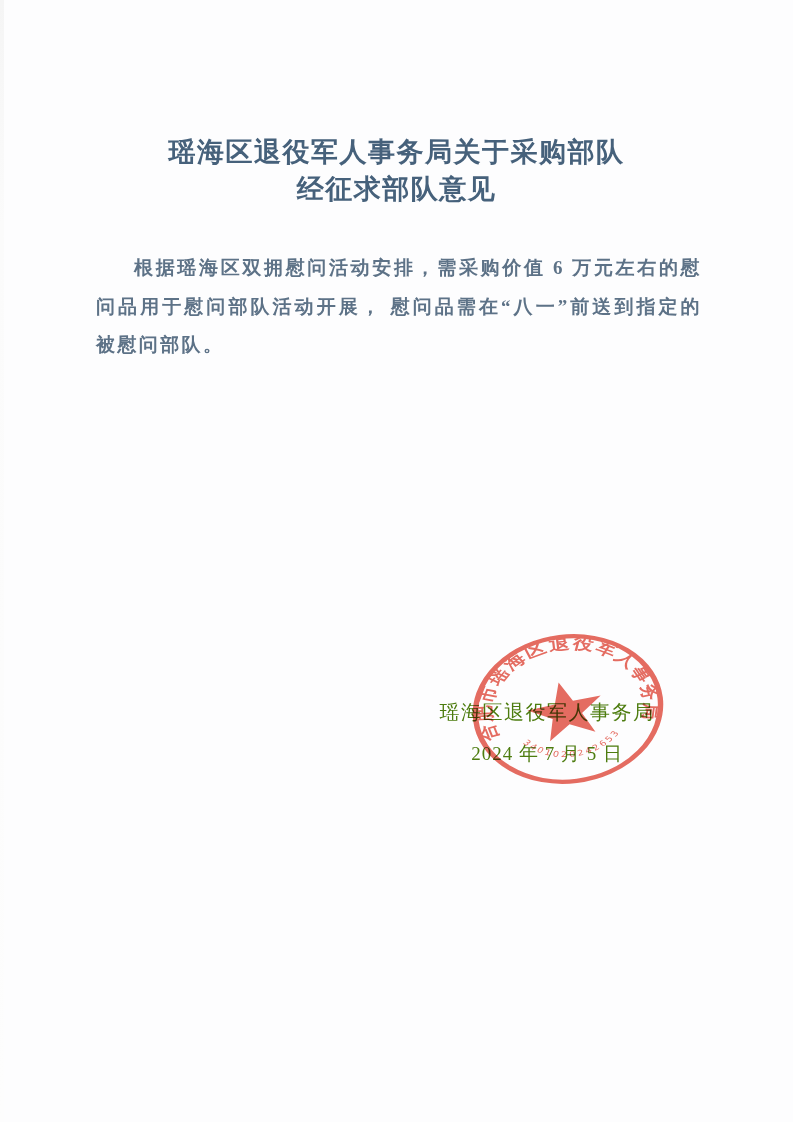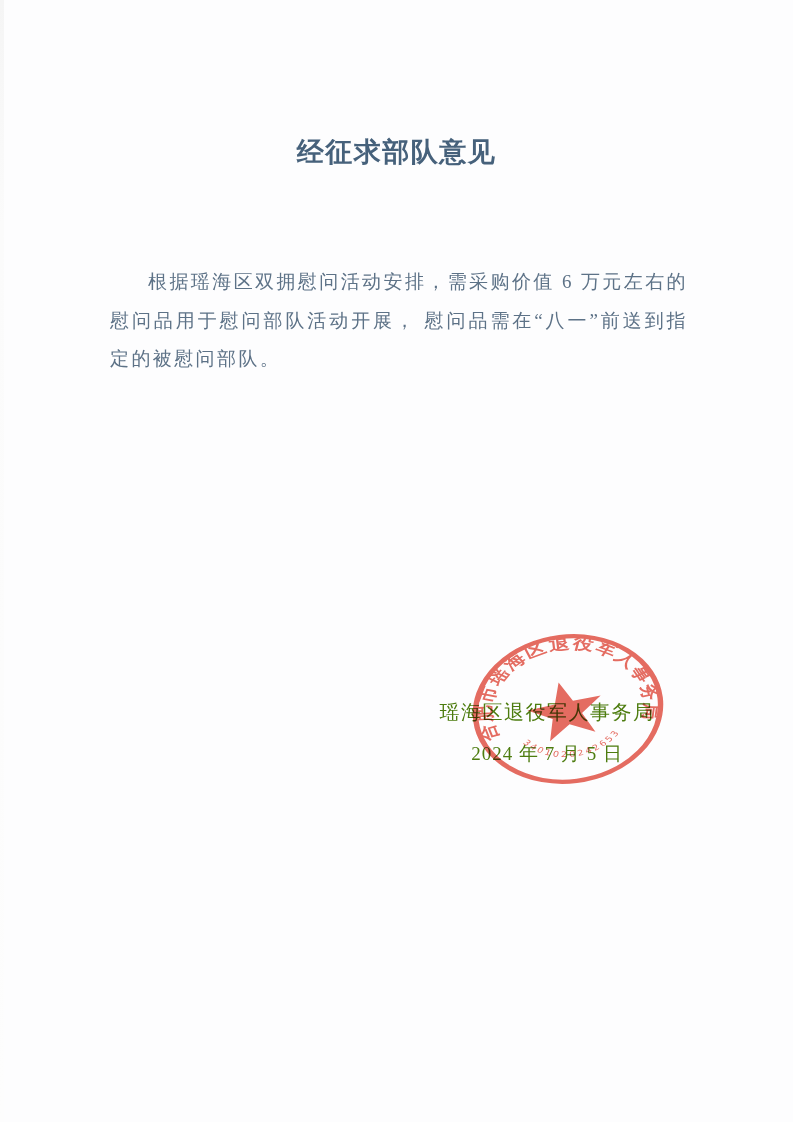--- a/index.html
+++ b/index.html
@@ -28,21 +28,22 @@
     position: absolute;
     top: 249px; left: 96px; width: 606px;
     font-size: 19px;
     line-height: 38.5px;
     letter-spacing: 2.4px;
     color: #5d7287;
     text-align: justify;
   }
   .doc-body p {
     text-indent: 2em;
-    margin: 14px;
+    margin: 0;
+    font-weight: bold;
   }
   .signature-block {
     position: absolute;
     top: 699px; left: 436px; width: 222px;
     text-align: center;
     color: #4d7c0f;
   }
   .signature-org {
     font-size: 20px;
     letter-spacing: 1.5px;
@@ -85,20 +86,21 @@
     background: linear-gradient(to bottom, #f5f5f5, #fbfbfb 20%, #fdfdfd);
   }
 </style>
 </head>
 <body>
 
 <div class="page">
   <div class="scan-edge"></div>
 
   <div class="doc-title">
+    <div>瑶海区退役军人事务局关于采购部队</div>
     <div>经征求部队意见</div>
   </div>
 
   <div class="doc-body">
     <p>根据瑶海区双拥慰问活动安排，需采购价值 6 万元左右的慰问品用于慰问部队活动开展， 慰问品需在“八一”前送到指定的被慰问部队。</p>
   </div>
 
   <div class="signature-block">
     <div class="signature-org">瑶海区退役军人事务局</div>
     <div class="signature-date">2024 年 7 月 5 日</div>

